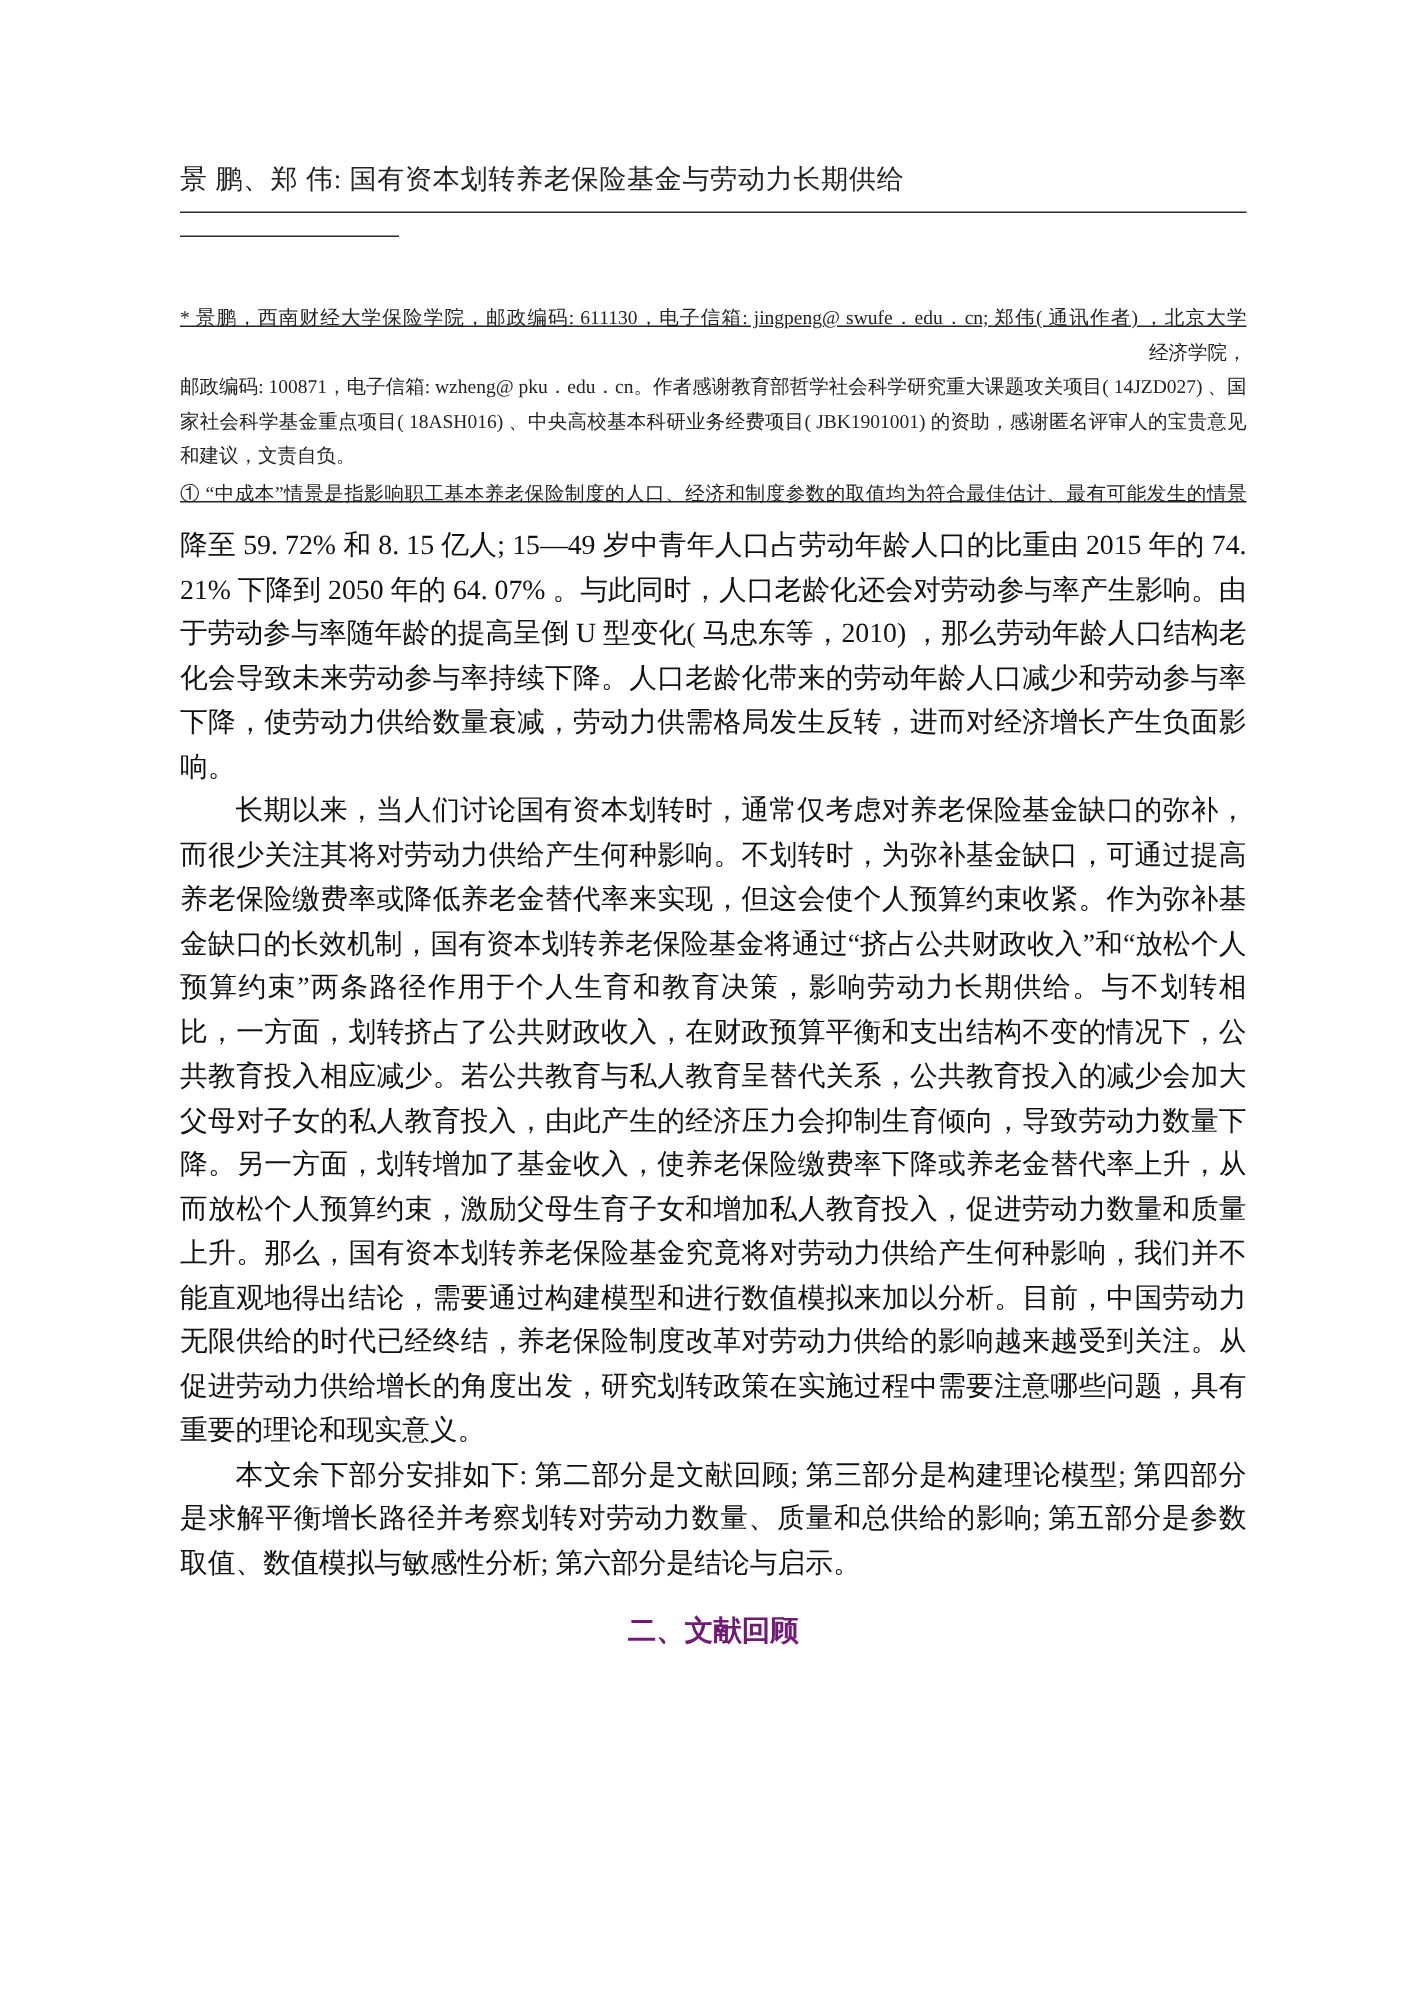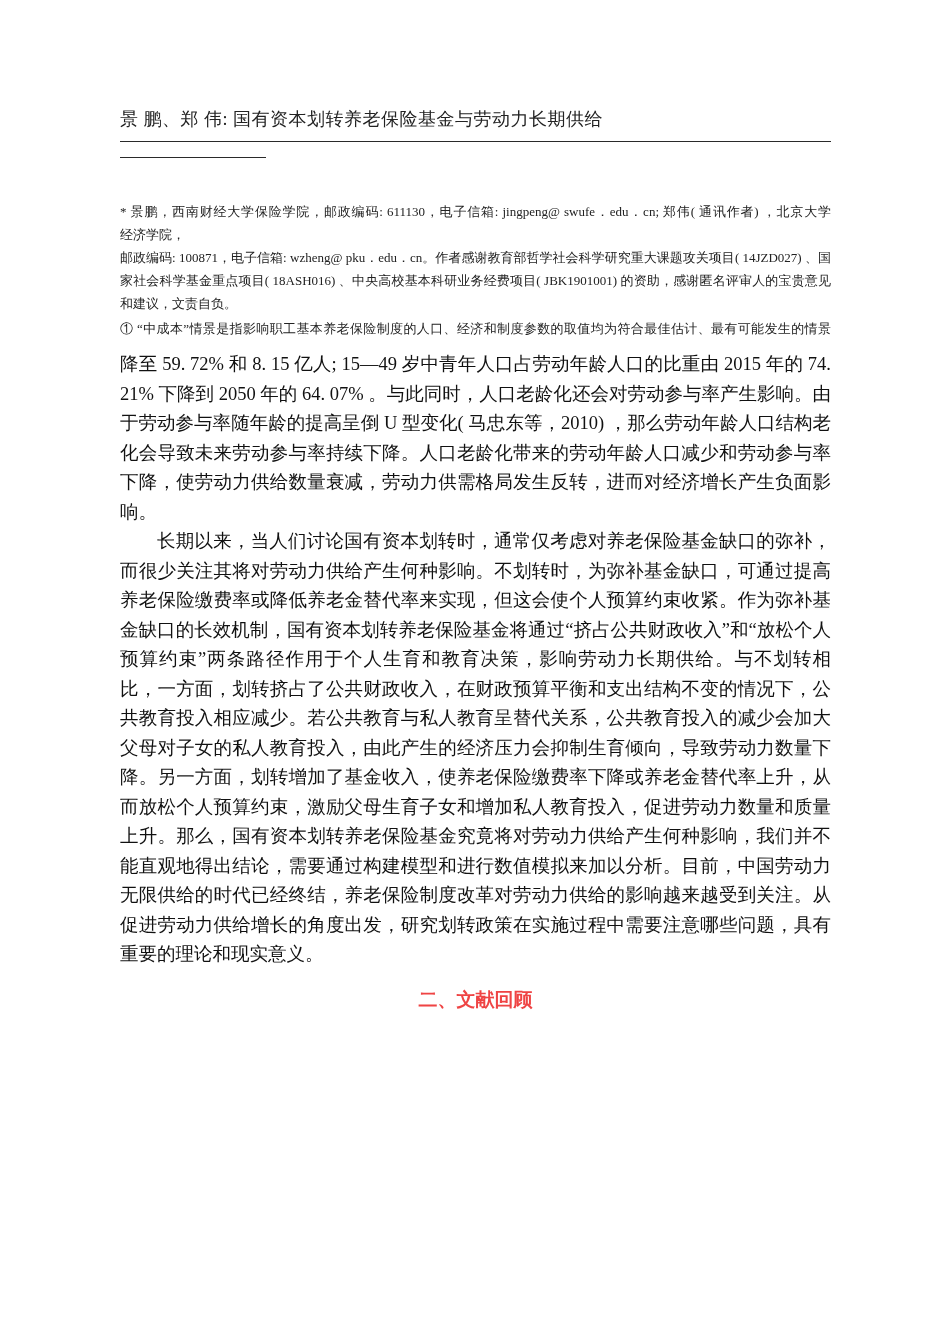--- a/index.html
+++ b/index.html
@@ -41,23 +41,24 @@
   .footnotes {
     margin-top: 42px;
     font-size: 13px;
     line-height: 23px;
     color: #222;
   }
   .fn-fill {
     text-align: justify;
     text-align-last: justify;
     white-space: normal;
+    text-decoration: underline;
   }
   .fn-right {
-    text-align: left;
+    text-align: right;
   }
   .fn-just {
     text-align: justify;
   }
   .fn-note {
     margin-top: 2px;
   }
   .body-text {
     margin-top: 10px;
     font-size: 18.5px;
@@ -71,21 +72,21 @@
   }
   .para.no-indent {
     text-indent: 0;
   }
   .section-heading {
     margin: 15px 0 14px 0;
     text-align: center;
     font-size: 19px;
     font-weight: bold;
     line-height: 29px;
-    color: #ef4444;
+    color: #701a75;
   }
 </style>
 </head>
 <body>
 
 <div class="page">
 
   <div class="running-head">景 鹏、郑 伟: 国有资本划转养老保险基金与劳动力长期供给</div>
 
   <hr class="rule-full">
@@ -95,18 +96,19 @@
   <div class="footnotes">
     <div class="fn-fill">* 景鹏，西南财经大学保险学院，邮政编码: 611130，电子信箱: jingpeng@ swufe．edu．cn; 郑伟( 通讯作者) ，北京大学</div>
     <div class="fn-right">经济学院，</div>
     <div class="fn-just">邮政编码: 100871，电子信箱: wzheng@ pku．edu．cn。作者感谢教育部哲学社会科学研究重大课题攻关项目( 14JZD027) 、国家社会科学基金重点项目( 18ASH016) 、中央高校基本科研业务经费项目( JBK1901001) 的资助，感谢匿名评审人的宝贵意见和建议，文责自负。</div>
     <div class="fn-fill fn-note">① “中成本”情景是指影响职工基本养老保险制度的人口、经济和制度参数的取值均为符合最佳估计、最有可能发生的情景</div>
   </div>
 
   <div class="body-text">
     <p class="para no-indent">降至 59. 72% 和 8. 15 亿人; 15—49 岁中青年人口占劳动年龄人口的比重由 2015 年的 74. 21% 下降到 2050 年的 64. 07% 。与此同时，人口老龄化还会对劳动参与率产生影响。由于劳动参与率随年龄的提高呈倒 U 型变化( 马忠东等，2010) ，那么劳动年龄人口结构老化会导致未来劳动参与率持续下降。人口老龄化带来的劳动年龄人口减少和劳动参与率下降，使劳动力供给数量衰减，劳动力供需格局发生反转，进而对经济增长产生负面影响。</p>
     <p class="para">长期以来，当人们讨论国有资本划转时，通常仅考虑对养老保险基金缺口的弥补，而很少关注其将对劳动力供给产生何种影响。不划转时，为弥补基金缺口，可通过提高养老保险缴费率或降低养老金替代率来实现，但这会使个人预算约束收紧。作为弥补基金缺口的长效机制，国有资本划转养老保险基金将通过“挤占公共财政收入”和“放松个人预算约束”两条路径作用于个人生育和教育决策，影响劳动力长期供给。与不划转相比，一方面，划转挤占了公共财政收入，在财政预算平衡和支出结构不变的情况下，公共教育投入相应减少。若公共教育与私人教育呈替代关系，公共教育投入的减少会加大父母对子女的私人教育投入，由此产生的经济压力会抑制生育倾向，导致劳动力数量下降。另一方面，划转增加了基金收入，使养老保险缴费率下降或养老金替代率上升，从而放松个人预算约束，激励父母生育子女和增加私人教育投入，促进劳动力数量和质量上升。那么，国有资本划转养老保险基金究竟将对劳动力供给产生何种影响，我们并不能直观地得出结论，需要通过构建模型和进行数值模拟来加以分析。目前，中国劳动力无限供给的时代已经终结，养老保险制度改革对劳动力供给的影响越来越受到关注。从促进劳动力供给增长的角度出发，研究划转政策在实施过程中需要注意哪些问题，具有重要的理论和现实意义。</p>
+    <p class="para">本文余下部分安排如下: 第二部分是文献回顾; 第三部分是构建理论模型; 第四部分是求解平衡增长路径并考察划转对劳动力数量、质量和总供给的影响; 第五部分是参数取值、数值模拟与敏感性分析; 第六部分是结论与启示。</p>
 
     <h2 class="section-heading">二、文献回顾</h2>
 
   </div>
 
 </div>
 
 </body></html>

